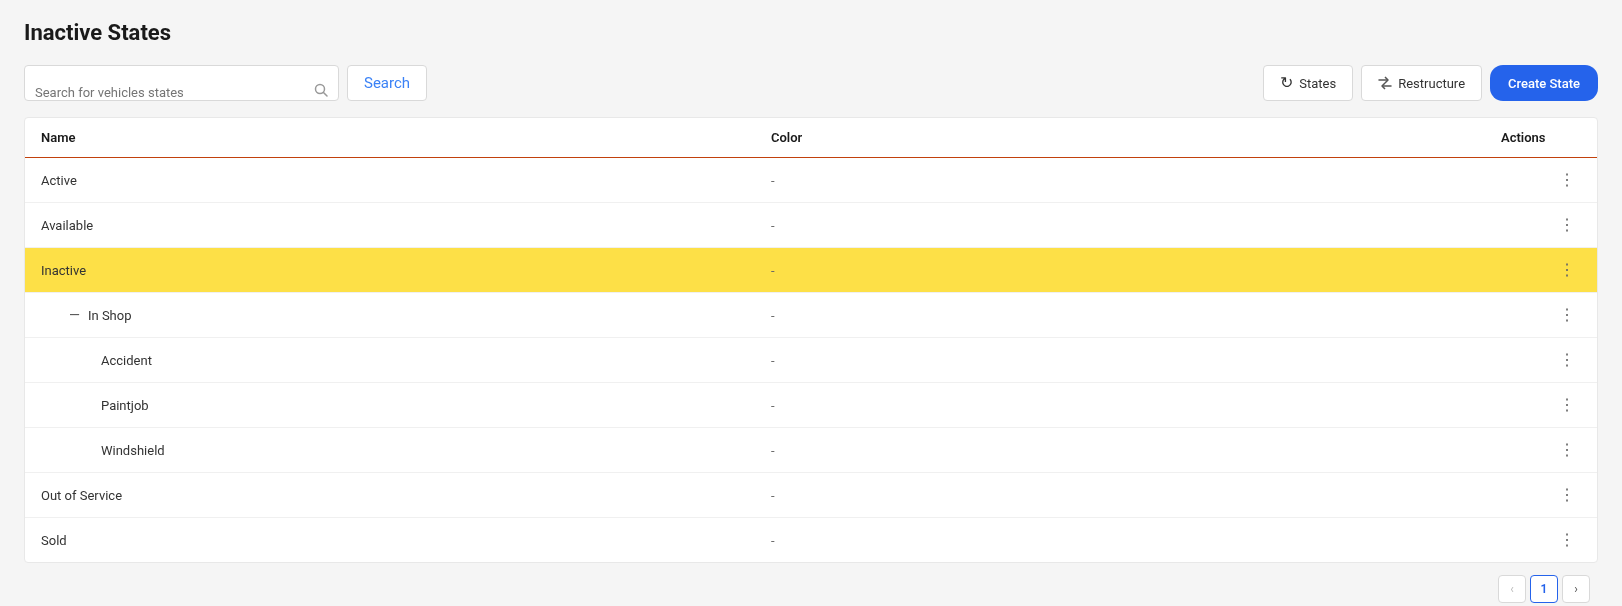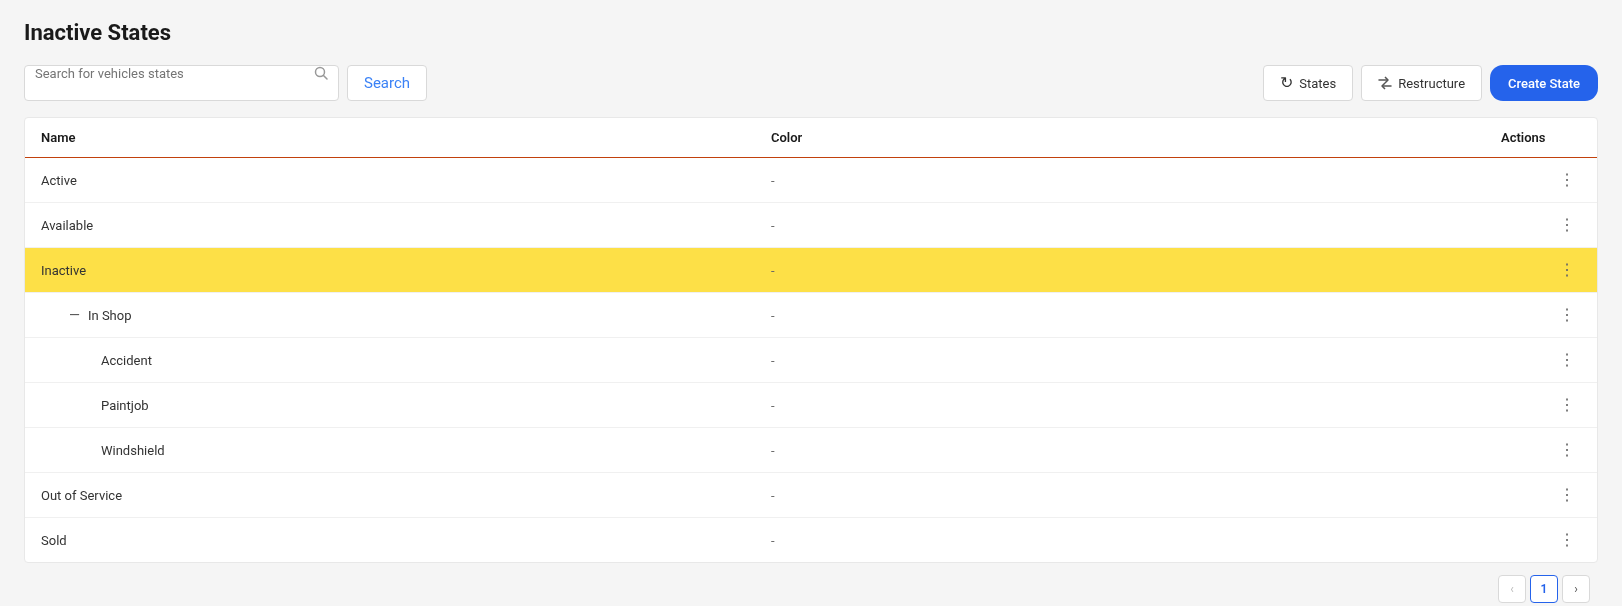--- a/index.html
+++ b/index.html
@@ -25,21 +25,21 @@
 
     .toolbar {
       display: flex;
       align-items: center;
       margin-bottom: 16px;
       gap: 8px;
     }
 
     .search-wrapper {
       display: flex;
-      align-items: flex-start;
+      align-items: flex-end;
       background: #fff;
       border: 1px solid #d9d9d9;
       border-radius: 4px;
       padding: 0 10px;
       height: 36px;
       width: 315px;
     }
 
     .search-input {
       border: none;

